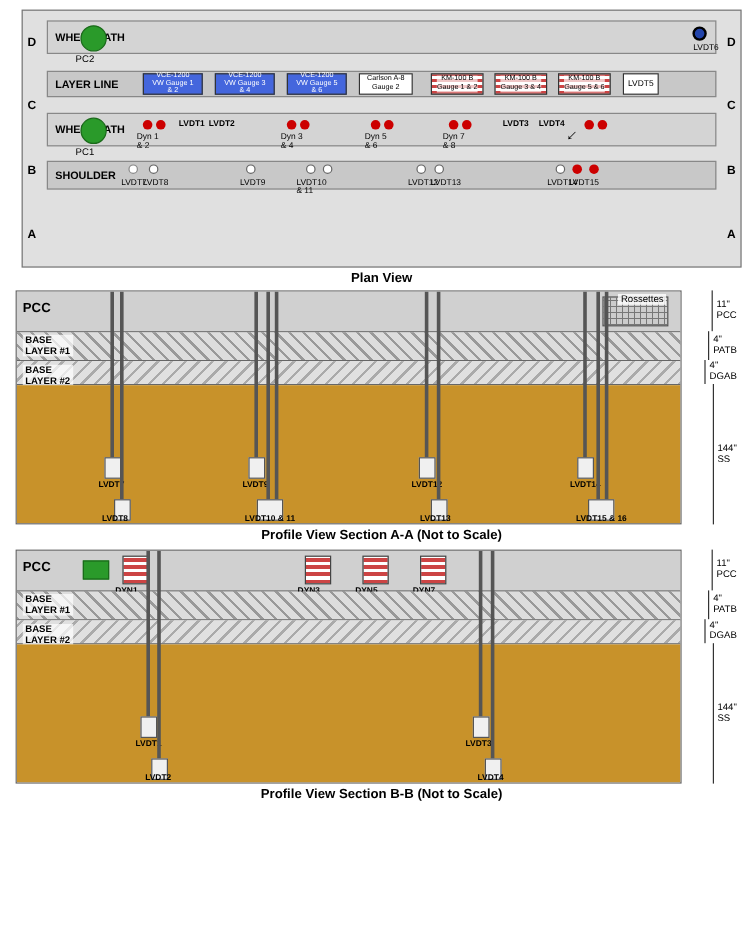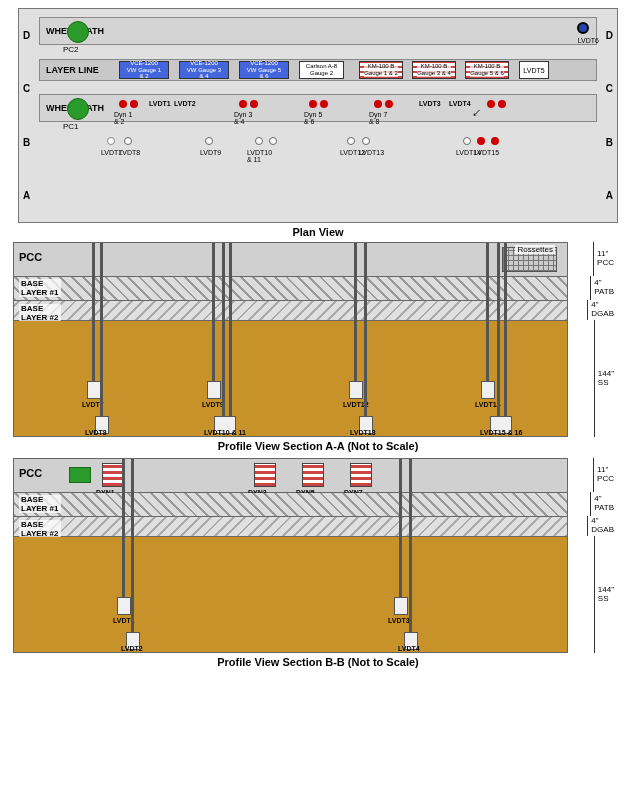--- a/index.html
+++ b/index.html
@@ -52,20 +52,23 @@
       </div>
 
       <div style="position:absolute;top:50px;left:20px;right:20px;height:22px;background:#c8c8c8;border:1px solid #888;display:flex;align-items:center;padding-left:6px;font-size:9px;font-weight:bold;">
         <span>LAYER LINE</span>
       </div>
 
       <div style="position:absolute;top:85px;left:20px;right:20px;height:28px;background:#d4d4d4;border:1px solid #888;display:flex;align-items:center;padding-left:6px;font-size:9px;font-weight:bold;">
         <span>WHEEL PATH</span>
       </div>
 
+      <div style="position:absolute;top:125px;left:20px;right:20px;height:24px;background:#c8c8c8;border:1px solid #888;display:flex;align-items:center;padding-left:6px;font-size:9px;font-weight:bold;">
+        <span>SHOULDER</span>
+      </div>
 
       <div style="position:absolute;top:12px;left:48px;width:22px;height:22px;border-radius:50%;background:#2a9a2a;border:1.5px solid #1a6a1a;"></div>
       <div style="position:absolute;top:36px;left:44px;font-size:8px;">PC2</div>
 
       <div style="position:absolute;top:52px;left:100px;width:50px;height:18px;background:#4466dd;border:1px solid #333;display:flex;align-items:center;justify-content:center;">
         <span style="font-size:6px;color:#fff;text-align:center;line-height:1.1;">VCE-1200<br>VW Gauge 1<br>&amp; 2</span>
       </div>
 
       <div style="position:absolute;top:52px;left:160px;width:50px;height:18px;background:#4466dd;border:1px solid #333;display:flex;align-items:center;justify-content:center;">
         <span style="font-size:6px;color:#fff;text-align:center;line-height:1.1;">VCE-1200<br>VW Gauge 3<br>&amp; 4</span>

